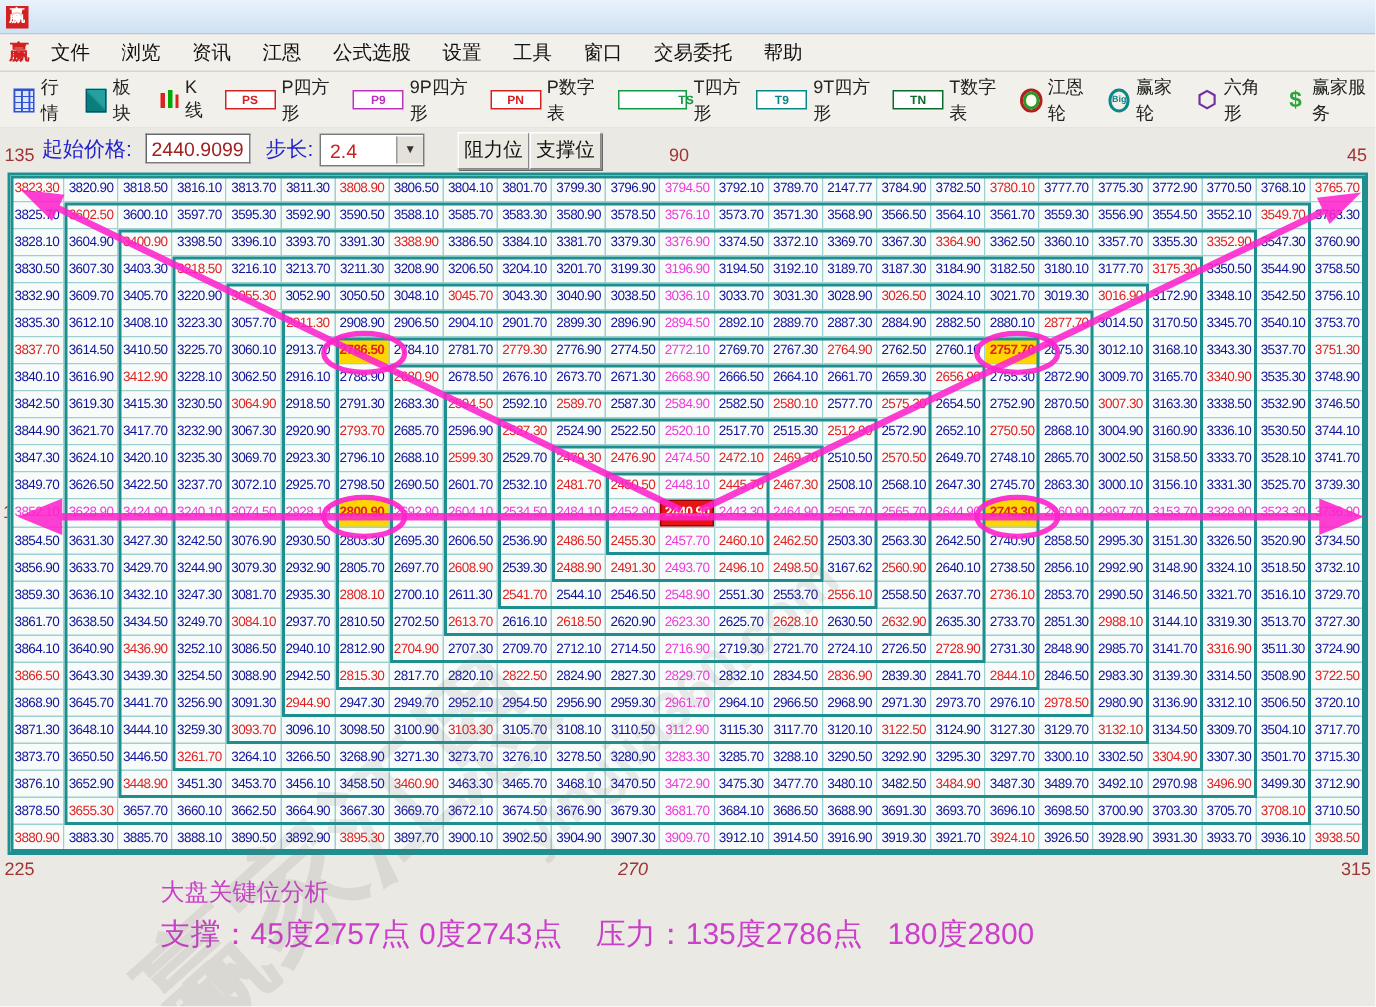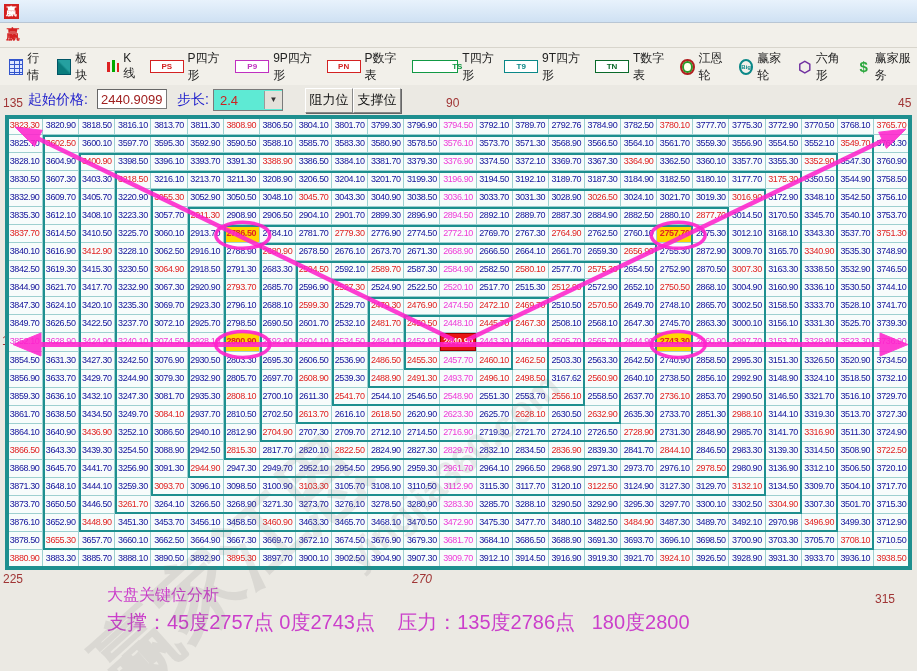--- a/index.html
+++ b/index.html
@@ -47,21 +47,21 @@
   .ic-bigwheel{border-radius:50%;border:2px solid #0a8888;color:#0a8888;font-size:6px;}
   .ic-hex{color:#7030a0;font-size:15px;line-height:16px;}
   .ic-dollar{color:#2aa63c;font-size:15px;font-weight:bold;}
 
   
   .controls{position:absolute;left:0;top:85px;width:917px;height:30px;background:#ebe9e3;}
   .ctl-label{position:absolute;font-size:14px;color:#2222cc;top:6px;}
   .ctl-input{position:absolute;top:4px;height:18px;background:#fff;border:1px solid #7a7a7a;
      border-top-color:#666;border-left-color:#666;font-size:13px;color:#a02020;
      padding:0 3px;font-family:"Liberation Sans",sans-serif;}
-  .dropdown{position:absolute;top:4px;height:20px;background:#5eead4;border:1px solid #7a7a7a;
+  .dropdown{position:absolute;top:4px;height:20px;background:#ffffff;border:1px solid #7a7a7a;
      display:flex;align-items:center;}
   .dropdown .val{font-size:13px;color:#cc2222;padding:0 6px;flex:1;}
   .dropdown .dbtn{width:17px;height:18px;background:#e4e1da;border-left:1px solid #999;
      font-size:8px;color:#333;text-align:center;line-height:18px;}
   .pushbtn{position:absolute;top:3px;height:23px;width:46px;background:#ece9e2;
      border:1px solid #888;border-top-color:#fff;border-left-color:#fff;
      box-shadow:1px 1px 0 #666;font-size:13px;color:#111;text-align:center;line-height:21px;}
 
   
   .deg{position:absolute;font-size:12px;color:#a03535;}
@@ -96,20 +96,32 @@
 <body>
 
 <div class="app">
 
   <div class="titlebar">
     <div class="appicon">赢</div>
   </div>
 
   <div class="menubar">
     <span class="menulogo">赢</span>
+    <span style="display:flex;">
+        <span class="mitem">文件</span>
+        <span class="mitem">浏览</span>
+        <span class="mitem">资讯</span>
+        <span class="mitem">江恩</span>
+        <span class="mitem">公式选股</span>
+        <span class="mitem">设置</span>
+        <span class="mitem">工具</span>
+        <span class="mitem">窗口</span>
+        <span class="mitem">交易委托</span>
+        <span class="mitem">帮助</span>
+      </span>
   </div>
 
   <div class="toolbar">
       <span class="titem">
         <span class="ic ic-grid"></span>
         <span class="lbl">行情</span>
       </span>
       <span class="titem">
         <span class="ic ic-blocks"></span>
         <span class="lbl">板块</span>
@@ -172,40 +184,40 @@
     <div class="pushbtn" style="left:353px;">支撑位</div>
   </div>
 
   <span class="deg" style="left:3px;top:96px;">135</span>
   <span class="deg" style="left:446px;top:96px;">90</span>
   <span class="deg" style="left:898px;top:96px;">45</span>
   <span class="deg" style="left:2px;top:334px;">180</span>
   <span class="deg" style="left:905px;top:334px;">0</span>
   <span class="deg" style="left:3px;top:572px;">225</span>
   <span class="deg" style="left:412px;top:572px;font-style:italic;">270</span>
-  <span class="deg" style="left:875px;top:572px;margin-top:20px;">315</span>
+  <span class="deg" style="left:894px;top:572px;">315</span>
 
   <div class="gridwrap">
     <div class="pgrid">
         <div class="cell red">3823.30</div>
         <div class="cell">3820.90</div>
         <div class="cell">3818.50</div>
         <div class="cell">3816.10</div>
         <div class="cell">3813.70</div>
         <div class="cell">3811.30</div>
         <div class="cell red">3808.90</div>
         <div class="cell">3806.50</div>
         <div class="cell">3804.10</div>
         <div class="cell">3801.70</div>
         <div class="cell">3799.30</div>
         <div class="cell">3796.90</div>
         <div class="cell mag">3794.50</div>
         <div class="cell">3792.10</div>
         <div class="cell">3789.70</div>
-        <div class="cell">2792.76</div>
+        <div class="cell">2147.77</div>
         <div class="cell">3784.90</div>
         <div class="cell">3782.50</div>
         <div class="cell red">3780.10</div>
         <div class="cell">3777.70</div>
         <div class="cell">3775.30</div>
         <div class="cell">3772.90</div>
         <div class="cell">3770.50</div>
         <div class="cell">3768.10</div>
         <div class="cell red">3765.70</div>
         <div class="cell">3825.70</div>

